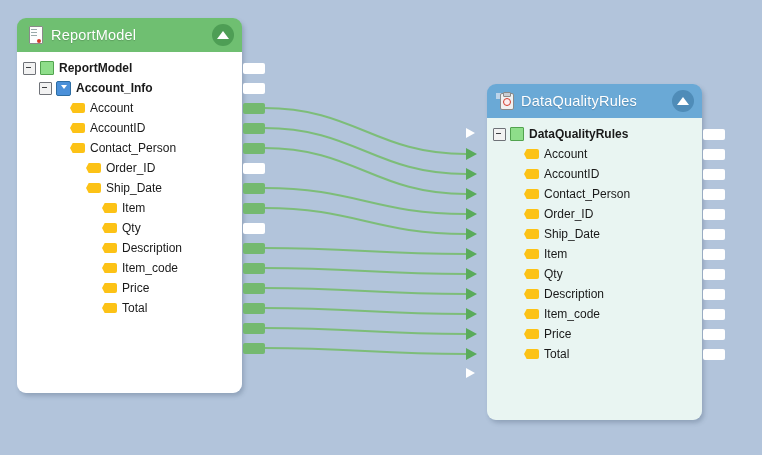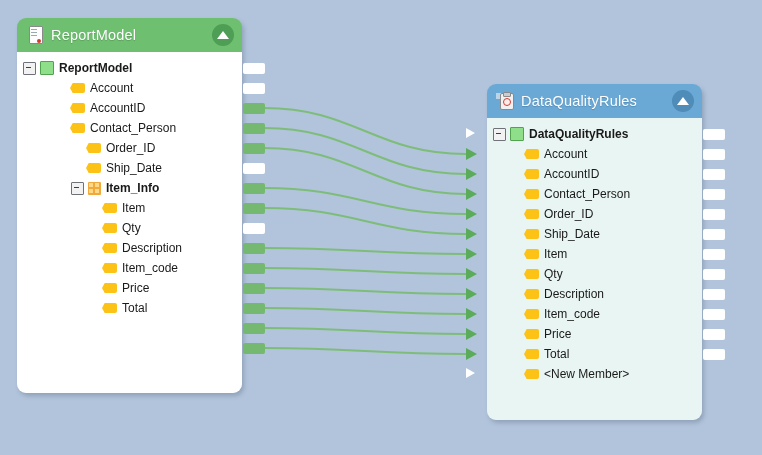--- a/index.html
+++ b/index.html
@@ -138,20 +138,26 @@
           <span class="tri"></span>
         </div>
       </div>
       <div class="node-body">
         <div class="trow bold">
           <span class="indent" style="width: 6px;"></span>
           <span class="exp"></span>
           <span class="sq-green"></span>
           <span class="tx">ReportModel</span>
         </div>
+        <div class="trow bold">
+          <span class="indent" style="width: 22px;"></span>
+          <span class="exp"></span>
+          <span class="sq-blue"></span>
+          <span class="tx">Account_Info</span>
+        </div>
         <div class="trow">
           <span class="indent" style="width: 38px;"></span>
           <span class="indent" style="width: 15px;"></span>
           <span class="tag"></span>
           <span class="tx">Account</span>
         </div>
         <div class="trow">
           <span class="indent" style="width: 38px;"></span>
           <span class="indent" style="width: 15px;"></span>
           <span class="tag"></span>
@@ -167,26 +173,20 @@
           <span class="indent" style="width: 54px;"></span>
           <span class="indent" style="width: 15px;"></span>
           <span class="tag"></span>
           <span class="tx">Order_ID</span>
         </div>
         <div class="trow">
           <span class="indent" style="width: 54px;"></span>
           <span class="indent" style="width: 15px;"></span>
           <span class="tag"></span>
           <span class="tx">Ship_Date</span>
-        </div>
-        <div class="trow bold">
-          <span class="indent" style="width: 54px;"></span>
-          <span class="exp"></span>
-          <span class="sq-grid"></span>
-          <span class="tx">Item_Info</span>
         </div>
         <div class="trow">
           <span class="indent" style="width: 70px;"></span>
           <span class="indent" style="width: 15px;"></span>
           <span class="tag"></span>
           <span class="tx">Item</span>
         </div>
         <div class="trow">
           <span class="indent" style="width: 70px;"></span>
           <span class="indent" style="width: 15px;"></span>
@@ -313,26 +313,20 @@
           <span class="indent" style="width: 15px;"></span>
           <span class="tag"></span>
           <span class="tx">Price</span>
         </div>
         <div class="trow">
           <span class="indent" style="width: 22px;"></span>
           <span class="indent" style="width: 15px;"></span>
           <span class="tag"></span>
           <span class="tx">Total</span>
         </div>
-        <div class="trow">
-          <span class="indent" style="width: 22px;"></span>
-          <span class="indent" style="width: 15px;"></span>
-          <span class="tag"></span>
-          <span class="tx">&lt;New Member&gt;</span>
-        </div>
       </div>
     </div>
     <div class="stub off" style="left: 703px; top: 128.5px;"></div>
     <div class="stub off" style="left: 703px; top: 148.5px;"></div>
     <div class="stub off" style="left: 703px; top: 168.5px;"></div>
     <div class="stub off" style="left: 703px; top: 188.5px;"></div>
     <div class="stub off" style="left: 703px; top: 208.5px;"></div>
     <div class="stub off" style="left: 703px; top: 228.5px;"></div>
     <div class="stub off" style="left: 703px; top: 248.5px;"></div>
     <div class="stub off" style="left: 703px; top: 268.5px;"></div>

